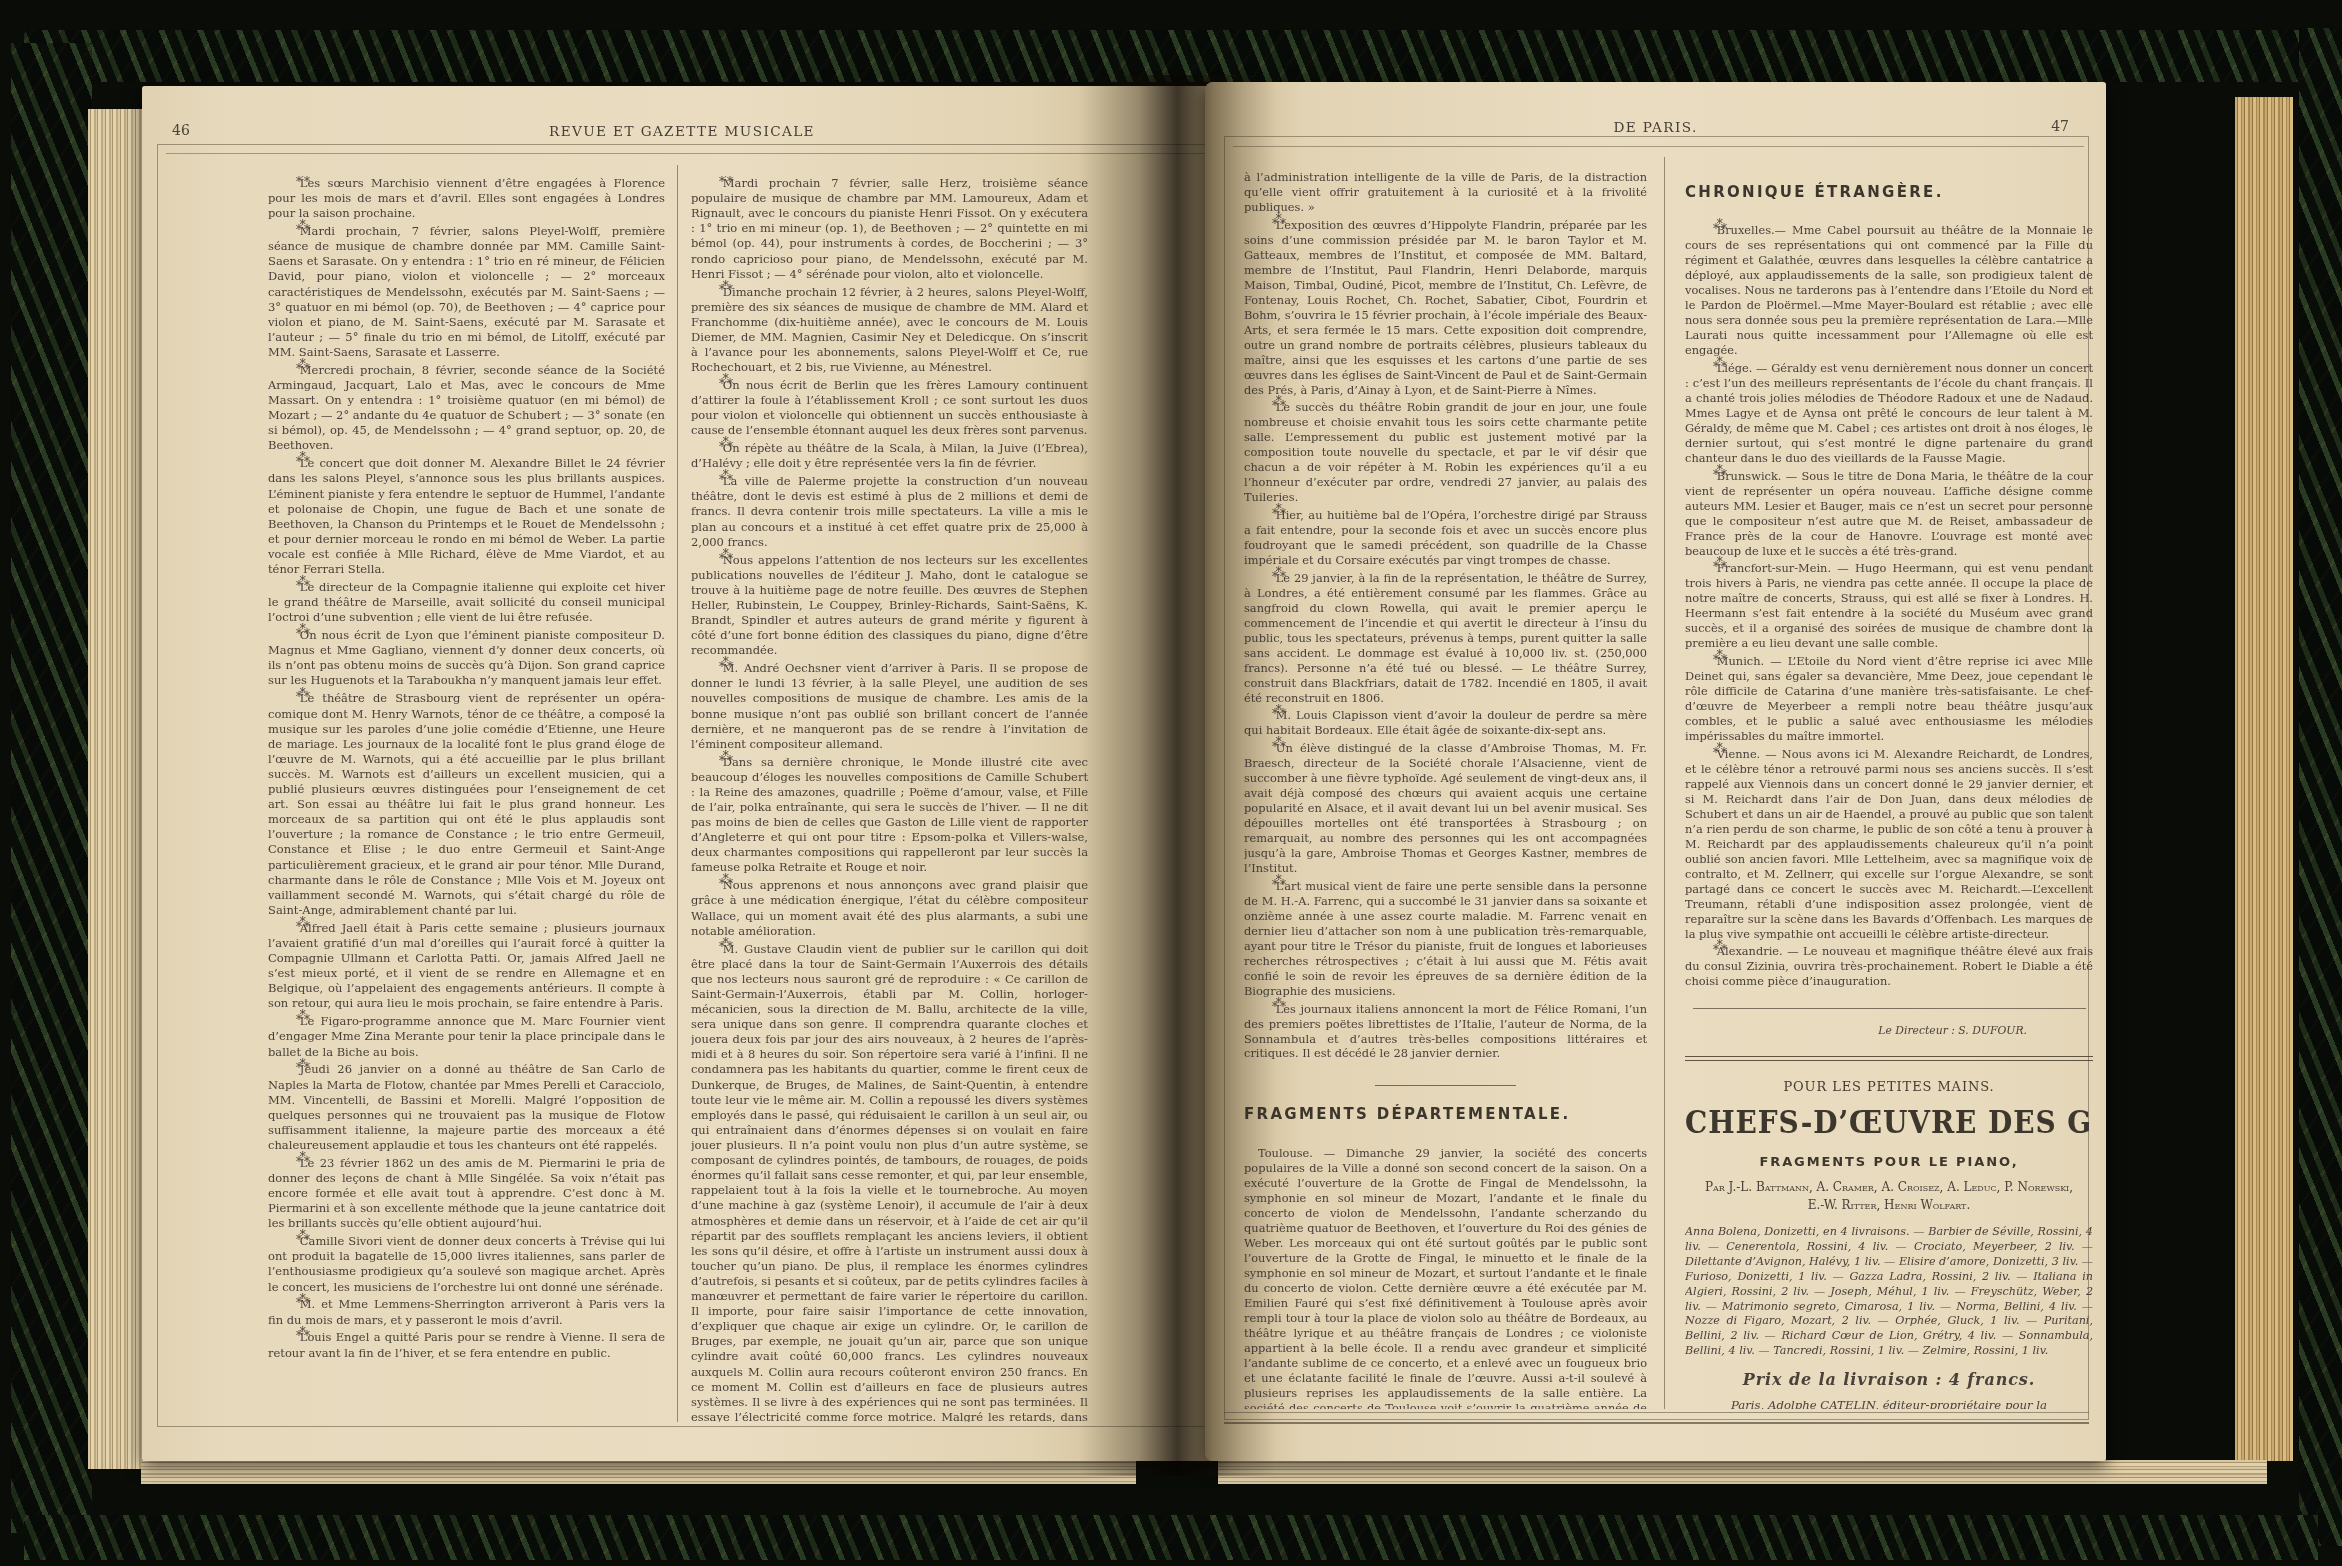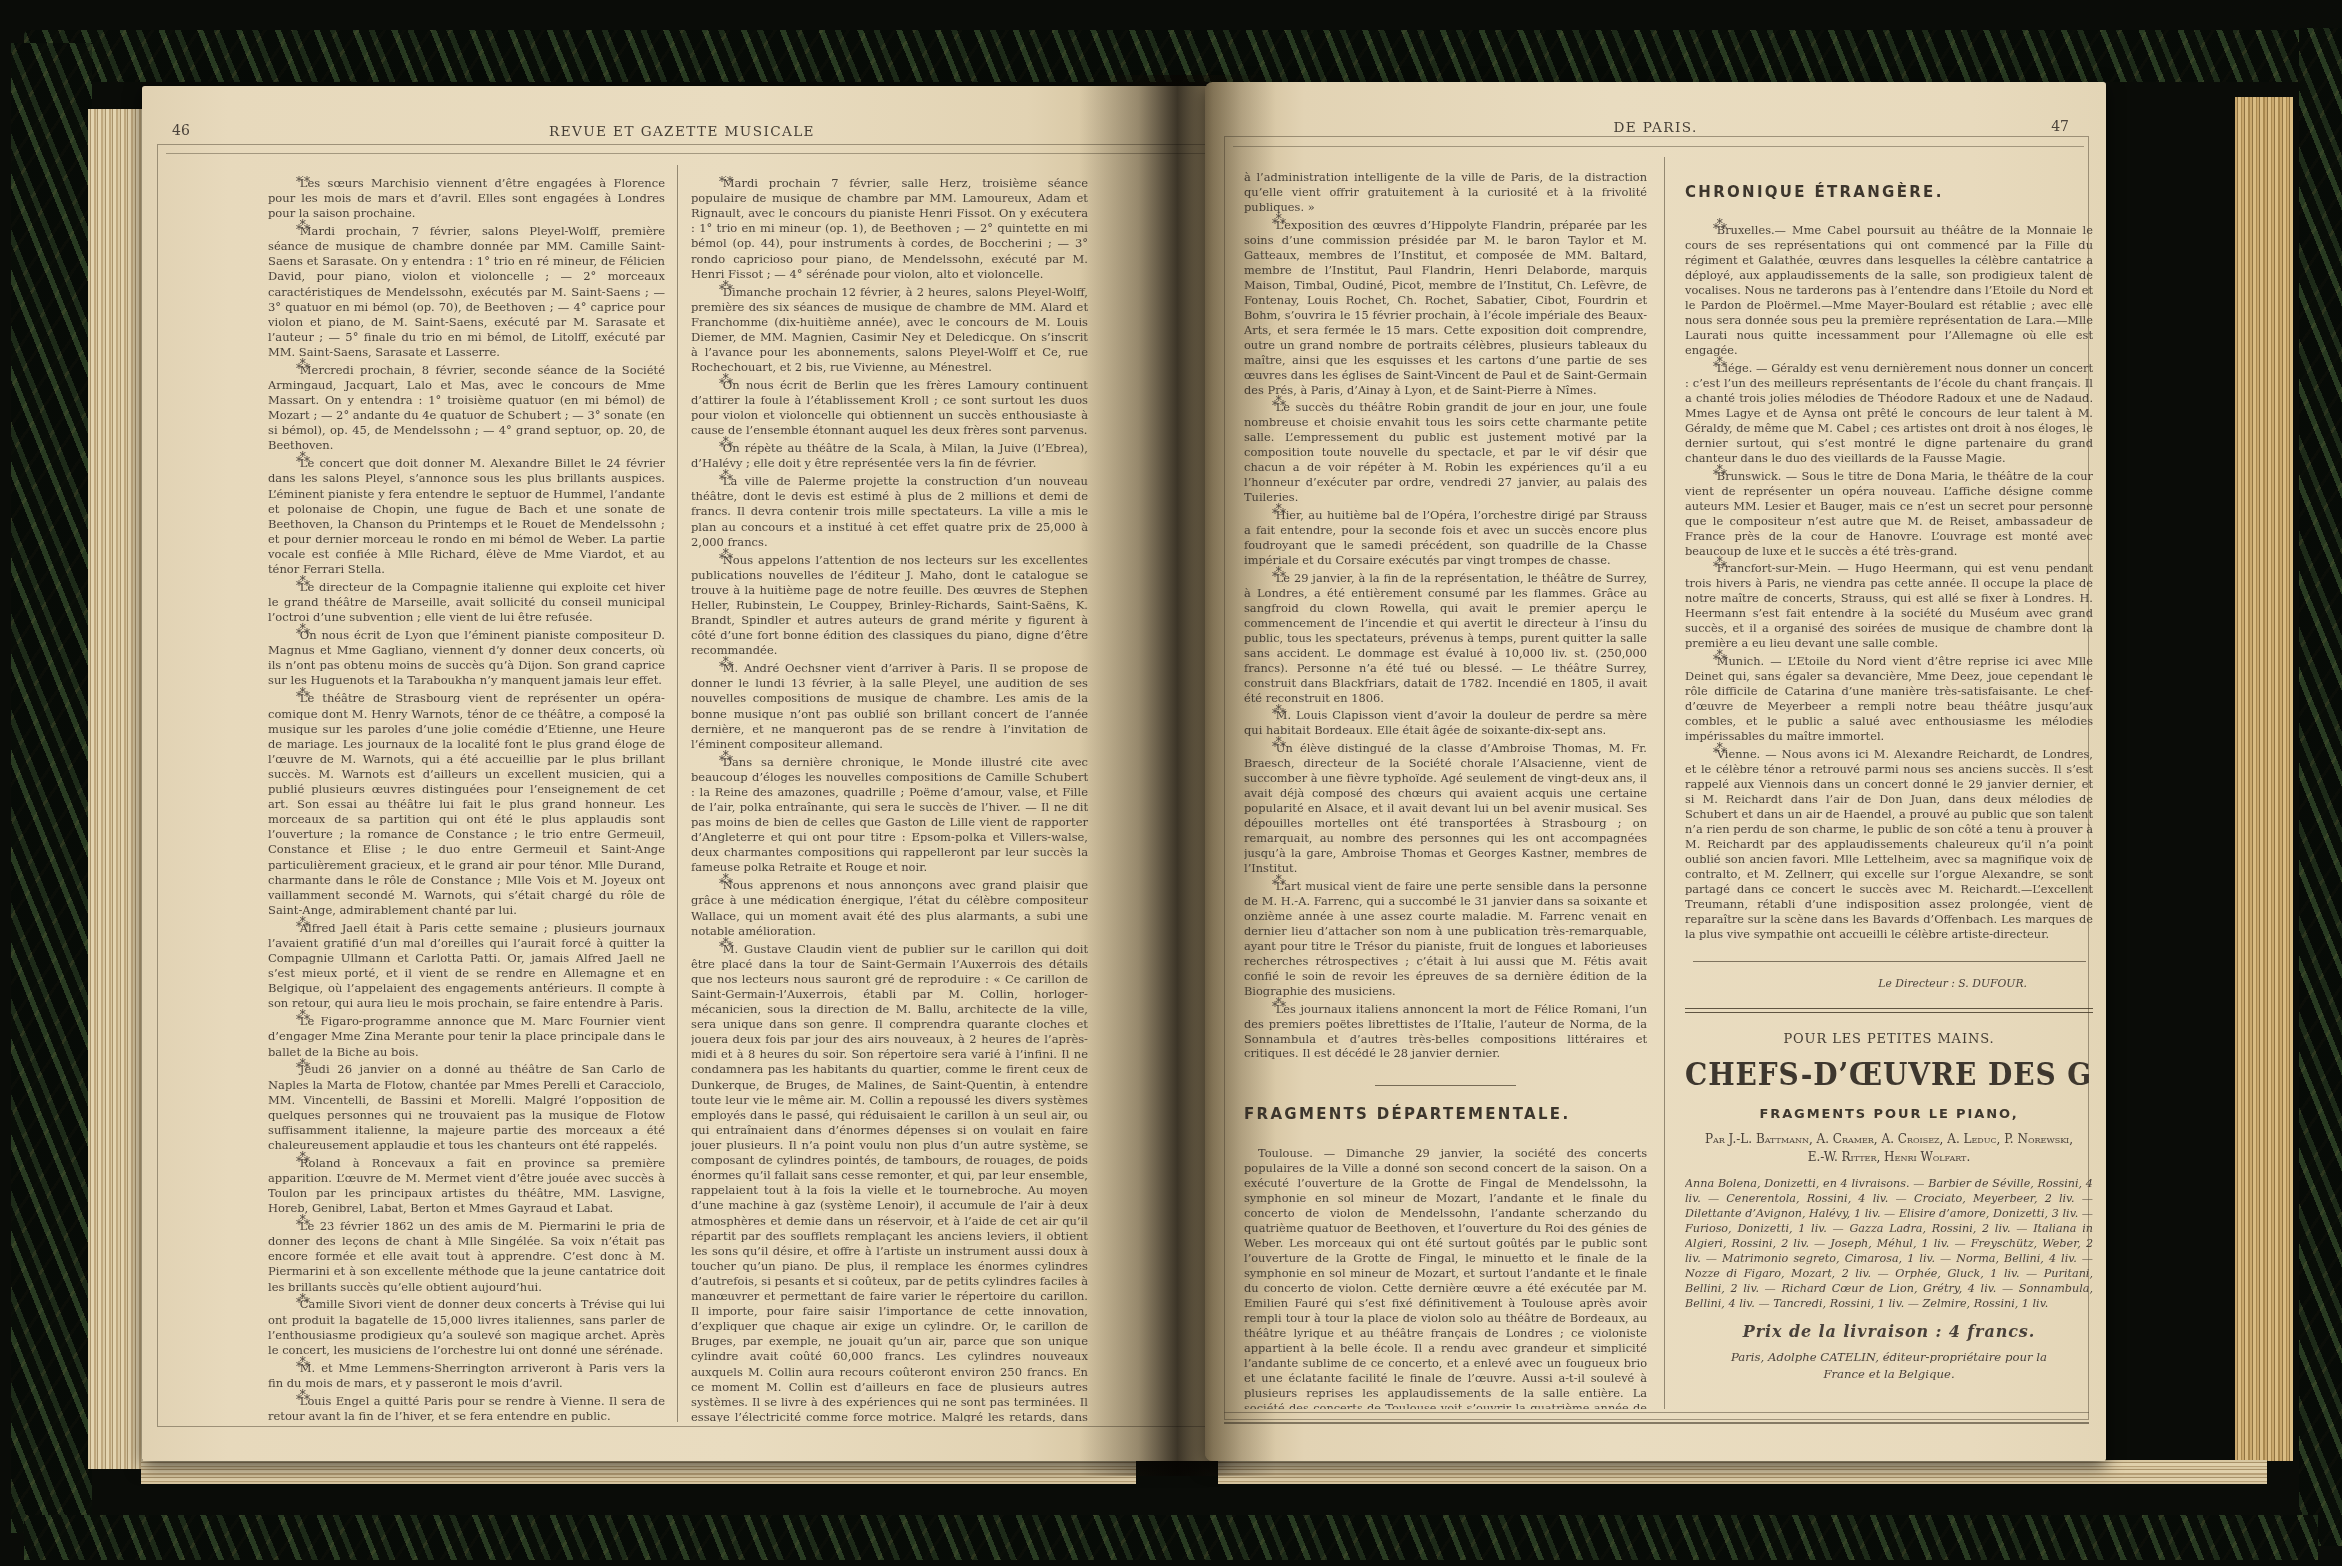--- a/index.html
+++ b/index.html
@@ -108,21 +108,20 @@
         <p class="para"><span class="asterism"></span>Les sœurs Marchisio viennent d’être engagées à Florence pour les mois de mars et d’avril. Elles sont engagées à Londres pour la saison prochaine.</p>
         <p class="para"><span class="asterism"></span>Mardi prochain, 7 février, salons Pleyel-Wolff, première séance de musique de chambre donnée par MM. Camille Saint-Saens et Sarasate. On y entendra : 1° trio en ré mineur, de Félicien David, pour piano, violon et violoncelle ; — 2° morceaux caractéristiques de Mendelssohn, exécutés par M. Saint-Saens ; — 3° quatuor en mi bémol (op. 70), de Beethoven ; — 4° caprice pour violon et piano, de M. Saint-Saens, exécuté par M. Sarasate et l’auteur ; — 5° finale du trio en mi bémol, de Litolff, exécuté par MM. Saint-Saens, Sarasate et Lasserre.</p>
         <p class="para"><span class="asterism"></span>Mercredi prochain, 8 février, seconde séance de la Société Armingaud, Jacquart, Lalo et Mas, avec le concours de Mme Massart. On y entendra : 1° troisième quatuor (en mi bémol) de Mozart ; — 2° andante du 4e quatuor de Schubert ; — 3° sonate (en si bémol), op. 45, de Mendelssohn ; — 4° grand septuor, op. 20, de Beethoven.</p>
         <p class="para"><span class="asterism"></span>Le concert que doit donner M. Alexandre Billet le 24 février dans les salons Pleyel, s’annonce sous les plus brillants auspices. L’éminent pianiste y fera entendre le septuor de Hummel, l’andante et polonaise de Chopin, une fugue de Bach et une sonate de Beethoven, la Chanson du Printemps et le Rouet de Mendelssohn ; et pour dernier morceau le rondo en mi bémol de Weber. La partie vocale est confiée à Mlle Richard, élève de Mme Viardot, et au ténor Ferrari Stella.</p>
         <p class="para"><span class="asterism"></span>Le directeur de la Compagnie italienne qui exploite cet hiver le grand théâtre de Marseille, avait sollicité du conseil municipal l’octroi d’une subvention ; elle vient de lui être refusée.</p>
         <p class="para"><span class="asterism"></span>On nous écrit de Lyon que l’éminent pianiste compositeur D. Magnus et Mme Gagliano, viennent d’y donner deux concerts, où ils n’ont pas obtenu moins de succès qu’à Dijon. Son grand caprice sur les Huguenots et la Taraboukha n’y manquent jamais leur effet.</p>
         <p class="para"><span class="asterism"></span>Le théâtre de Strasbourg vient de représenter un opéra-comique dont M. Henry Warnots, ténor de ce théâtre, a composé la musique sur les paroles d’une jolie comédie d’Etienne, une Heure de mariage. Les journaux de la localité font le plus grand éloge de l’œuvre de M. Warnots, qui a été accueillie par le plus brillant succès. M. Warnots est d’ailleurs un excellent musicien, qui a publié plusieurs œuvres distinguées pour l’enseignement de cet art. Son essai au théâtre lui fait le plus grand honneur. Les morceaux de sa partition qui ont été le plus applaudis sont l’ouverture ; la romance de Constance ; le trio entre Germeuil, Constance et Elise ; le duo entre Germeuil et Saint-Ange particulièrement gracieux, et le grand air pour ténor. Mlle Durand, charmante dans le rôle de Constance ; Mlle Vois et M. Joyeux ont vaillamment secondé M. Warnots, qui s’était chargé du rôle de Saint-Ange, admirablement chanté par lui.</p>
         <p class="para"><span class="asterism"></span>Alfred Jaell était à Paris cette semaine ; plusieurs journaux l’avaient gratifié d’un mal d’oreilles qui l’aurait forcé à quitter la Compagnie Ullmann et Carlotta Patti. Or, jamais Alfred Jaell ne s’est mieux porté, et il vient de se rendre en Allemagne et en Belgique, où l’appelaient des engagements antérieurs. Il compte à son retour, qui aura lieu le mois prochain, se faire entendre à Paris.</p>
         <p class="para"><span class="asterism"></span>Le Figaro-programme annonce que M. Marc Fournier vient d’engager Mme Zina Merante pour tenir la place principale dans le ballet de la Biche au bois.</p>
         <p class="para"><span class="asterism"></span>Jeudi 26 janvier on a donné au théâtre de San Carlo de Naples la Marta de Flotow, chantée par Mmes Perelli et Caracciolo, MM. Vincentelli, de Bassini et Morelli. Malgré l’opposition de quelques personnes qui ne trouvaient pas la musique de Flotow suffisamment italienne, la majeure partie des morceaux a été chaleureusement applaudie et tous les chanteurs ont été rappelés.</p>
-        <p class="para"><span class="asterism"></span>Roland à Roncevaux a fait en province sa première apparition. L’œuvre de M. Mermet vient d’être jouée avec succès à Toulon par les principaux artistes du théâtre, MM. Lasvigne, Horeb, Genibrel, Labat, Berton et Mmes Gayraud et Labat.</p>
         <p class="para"><span class="asterism"></span>Le 23 février 1862 un des amis de M. Piermarini le pria de donner des leçons de chant à Mlle Singélée. Sa voix n’était pas encore formée et elle avait tout à apprendre. C’est donc à M. Piermarini et à son excellente méthode que la jeune cantatrice doit les brillants succès qu’elle obtient aujourd’hui.</p>
         <p class="para"><span class="asterism"></span>Camille Sivori vient de donner deux concerts à Trévise qui lui ont produit la bagatelle de 15,000 livres italiennes, sans parler de l’enthousiasme prodigieux qu’a soulevé son magique archet. Après le concert, les musiciens de l’orchestre lui ont donné une sérénade.</p>
         <p class="para"><span class="asterism"></span>M. et Mme Lemmens-Sherrington arriveront à Paris vers la fin du mois de mars, et y passeront le mois d’avril.</p>
         <p class="para"><span class="asterism"></span>Louis Engel a quitté Paris pour se rendre à Vienne. Il sera de retour avant la fin de l’hiver, et se fera entendre en public.</p>
       </div>
     <div class="col col-l2">
         <p class="para"><span class="asterism"></span>Mardi prochain 7 février, salle Herz, troisième séance populaire de musique de chambre par MM. Lamoureux, Adam et Rignault, avec le concours du pianiste Henri Fissot. On y exécutera : 1° trio en mi mineur (op. 1), de Beethoven ; — 2° quintette en mi bémol (op. 44), pour instruments à cordes, de Boccherini ; — 3° rondo capricioso pour piano, de Mendelssohn, exécuté par M. Henri Fissot ; — 4° sérénade pour violon, alto et violoncelle.</p>
         <p class="para"><span class="asterism"></span>Dimanche prochain 12 février, à 2 heures, salons Pleyel-Wolff, première des six séances de musique de chambre de MM. Alard et Franchomme (dix-huitième année), avec le concours de M. Louis Diemer, de MM. Magnien, Casimir Ney et Deledicque. On s’inscrit à l’avance pour les abonnements, salons Pleyel-Wolff et Ce, rue Rochechouart, et 2 bis, rue Vivienne, au Ménestrel.</p>
         <p class="para"><span class="asterism"></span>On nous écrit de Berlin que les frères Lamoury continuent d’attirer la foule à l’établissement Kroll ; ce sont surtout les duos pour violon et violoncelle qui obtiennent un succès enthousiaste à cause de l’ensemble étonnant auquel les deux frères sont parvenus.</p>
         <p class="para"><span class="asterism"></span>On répète au théâtre de la Scala, à Milan, la Juive (l’Ebrea), d’Halévy ; elle doit y être représentée vers la fin de février.</p>
@@ -164,20 +163,21 @@
 
     <div class="col col-r2">
       <div class="chron-head" style="margin-top:13px;">CHRONIQUE ÉTRANGÈRE.</div>
       <div>
           <p class="para"><span class="asterism"></span>Bruxelles.— Mme Cabel poursuit au théâtre de la Monnaie le cours de ses représentations qui ont commencé par la Fille du régiment et Galathée, œuvres dans lesquelles la célèbre cantatrice a déployé, aux applaudissements de la salle, son prodigieux talent de vocalises. Nous ne tarderons pas à l’entendre dans l’Etoile du Nord et le Pardon de Ploërmel.—Mme Mayer-Boulard est rétablie ; avec elle nous sera donnée sous peu la première représentation de Lara.—Mlle Laurati nous quitte incessamment pour l’Allemagne où elle est engagée.</p>
           <p class="para"><span class="asterism"></span>Liége. — Géraldy est venu dernièrement nous donner un concert : c’est l’un des meilleurs représentants de l’école du chant français. Il a chanté trois jolies mélodies de Théodore Radoux et une de Nadaud. Mmes Lagye et de Aynsa ont prêté le concours de leur talent à M. Géraldy, de même que M. Cabel ; ces artistes ont droit à nos éloges, le dernier surtout, qui s’est montré le digne partenaire du grand chanteur dans le duo des vieillards de la Fausse Magie.</p>
           <p class="para"><span class="asterism"></span>Brunswick. — Sous le titre de Dona Maria, le théâtre de la cour vient de représenter un opéra nouveau. L’affiche désigne comme auteurs MM. Lesier et Bauger, mais ce n’est un secret pour personne que le compositeur n’est autre que M. de Reiset, ambassadeur de France près de la cour de Hanovre. L’ouvrage est monté avec beaucoup de luxe et le succès a été très-grand.</p>
           <p class="para"><span class="asterism"></span>Francfort-sur-Mein. — Hugo Heermann, qui est venu pendant trois hivers à Paris, ne viendra pas cette année. Il occupe la place de notre maître de concerts, Strauss, qui est allé se fixer à Londres. H. Heermann s’est fait entendre à la société du Muséum avec grand succès, et il a organisé des soirées de musique de chambre dont la première a eu lieu devant une salle comble.</p>
           <p class="para"><span class="asterism"></span>Munich. — L’Etoile du Nord vient d’être reprise ici avec Mlle Deinet qui, sans égaler sa devancière, Mme Deez, joue cependant le rôle difficile de Catarina d’une manière très-satisfaisante. Le chef-d’œuvre de Meyerbeer a rempli notre beau théâtre jusqu’aux combles, et le public a salué avec enthousiasme les mélodies impérissables du maître immortel.</p>
           <p class="para"><span class="asterism"></span>Vienne. — Nous avons ici M. Alexandre Reichardt, de Londres, et le célèbre ténor a retrouvé parmi nous ses anciens succès. Il s’est rappelé aux Viennois dans un concert donné le 29 janvier dernier, et si M. Reichardt dans l’air de Don Juan, dans deux mélodies de Schubert et dans un air de Haendel, a prouvé au public que son talent n’a rien perdu de son charme, le public de son côté a tenu à prouver à M. Reichardt par des applaudissements chaleureux qu’il n’a point oublié son ancien favori. Mlle Lettelheim, avec sa magnifique voix de contralto, et M. Zellnerr, qui excelle sur l’orgue Alexandre, se sont partagé dans ce concert le succès avec M. Reichardt.—L’excellent Treumann, rétabli d’une indisposition assez prolongée, vient de reparaître sur la scène dans les Bavards d’Offenbach. Les marques de la plus vive sympathie ont accueilli le célèbre artiste-directeur.</p>
+          <p class="para"><span class="asterism"></span>Alexandrie. — Le nouveau et magnifique théâtre élevé aux frais du consul Zizinia, ouvrira très-prochainement. Robert le Diable a été choisi comme pièce d’inauguration.</p>
         </div>
       <div class="col-rule"></div>
       <div class="director-line">Le Directeur : S. DUFOUR.</div>
       <div class="dbl-rule"></div>
       <div class="ad">
         <div class="ad-tagline">POUR LES PETITES MAINS.</div>
         <div class="ad-title">CHEFS-D’ŒUVRE DES GRANDS MAITRES</div>
         <div class="ad-subtitle">FRAGMENTS POUR LE PIANO,</div>
         <div class="ad-authors">Par J.-L. Battmann, A. Cramer, A. Croisez, A. Leduc, P. Norewski, E.-W. Ritter, Henri Wolfart.</div>
         <div class="ad-catalog">Anna Bolena, Donizetti, en 4 livraisons. — Barbier de Séville, Rossini, 4 liv. — Cenerentola, Rossini, 4 liv. — Crociato, Meyerbeer, 2 liv. — Dilettante d’Avignon, Halévy, 1 liv. — Elisire d’amore, Donizetti, 3 liv. — Furioso, Donizetti, 1 liv. — Gazza Ladra, Rossini, 2 liv. — Italiana in Algieri, Rossini, 2 liv. — Joseph, Méhul, 1 liv. — Freyschütz, Weber, 2 liv. — Matrimonio segreto, Cimarosa, 1 liv. — Norma, Bellini, 4 liv. — Nozze di Figaro, Mozart, 2 liv. — Orphée, Gluck, 1 liv. — Puritani, Bellini, 2 liv. — Richard Cœur de Lion, Grétry, 4 liv. — Sonnambula, Bellini, 4 liv. — Tancredi, Rossini, 1 liv. — Zelmire, Rossini, 1 liv.</div>

